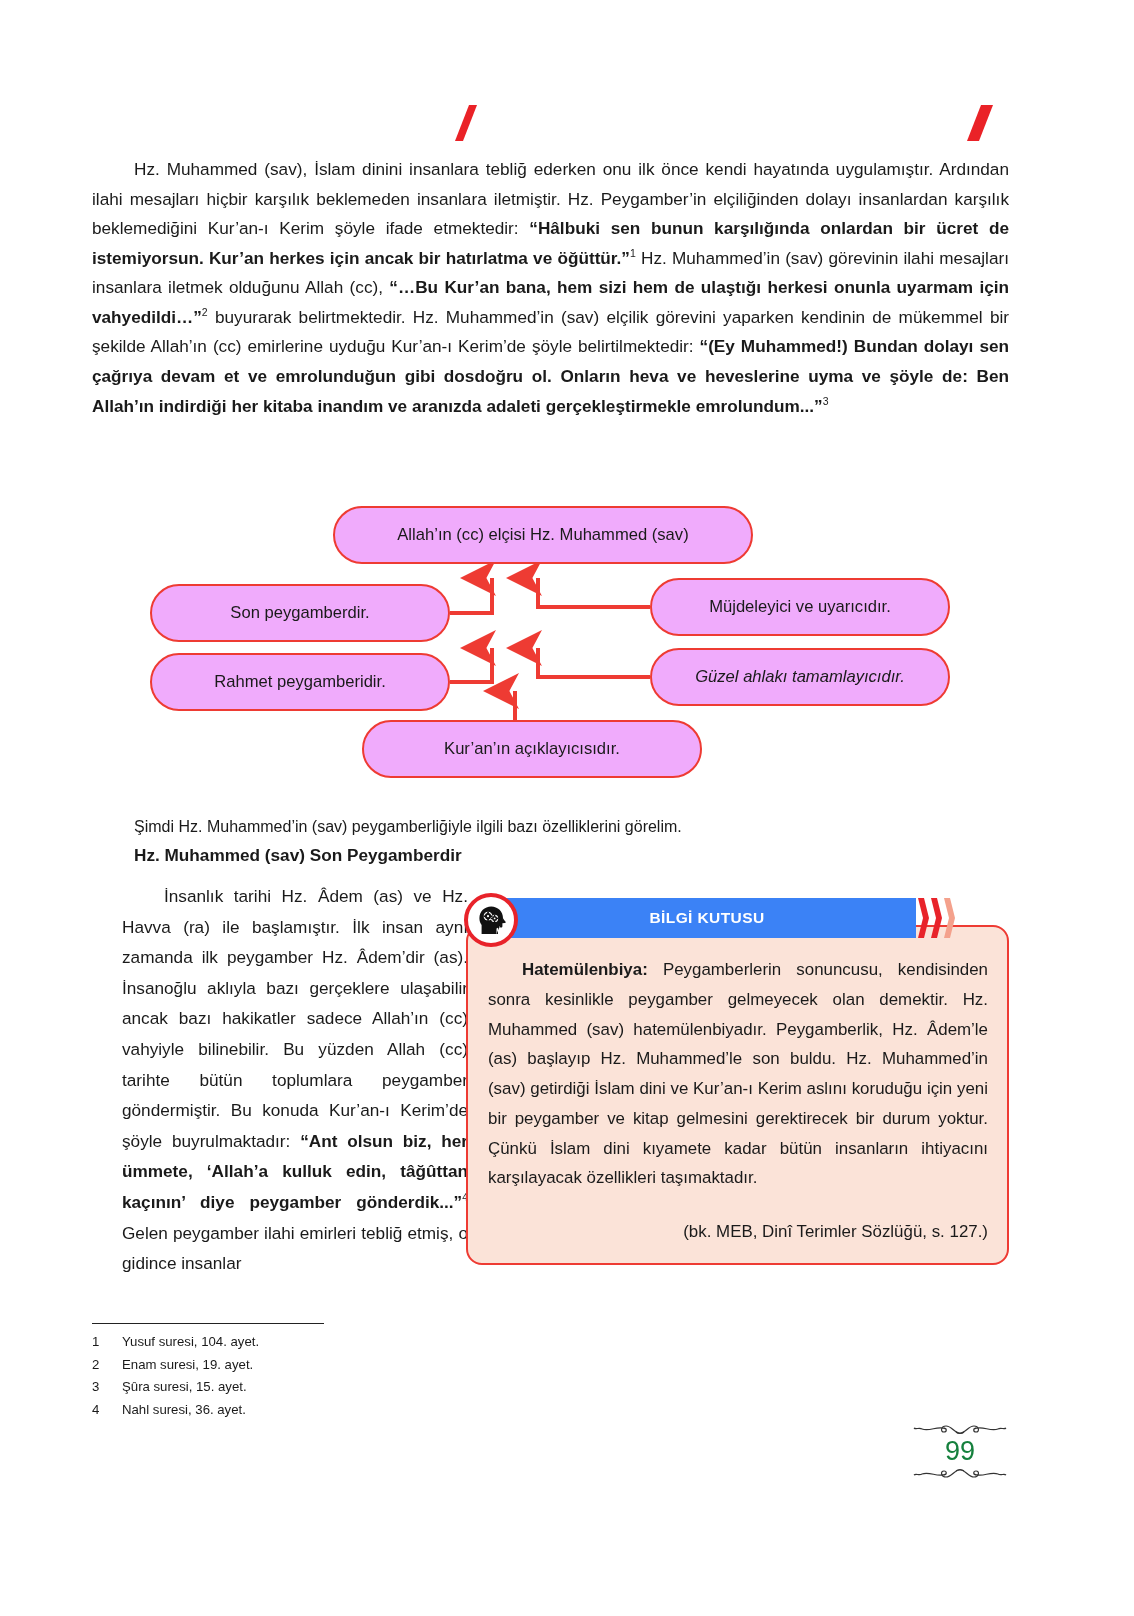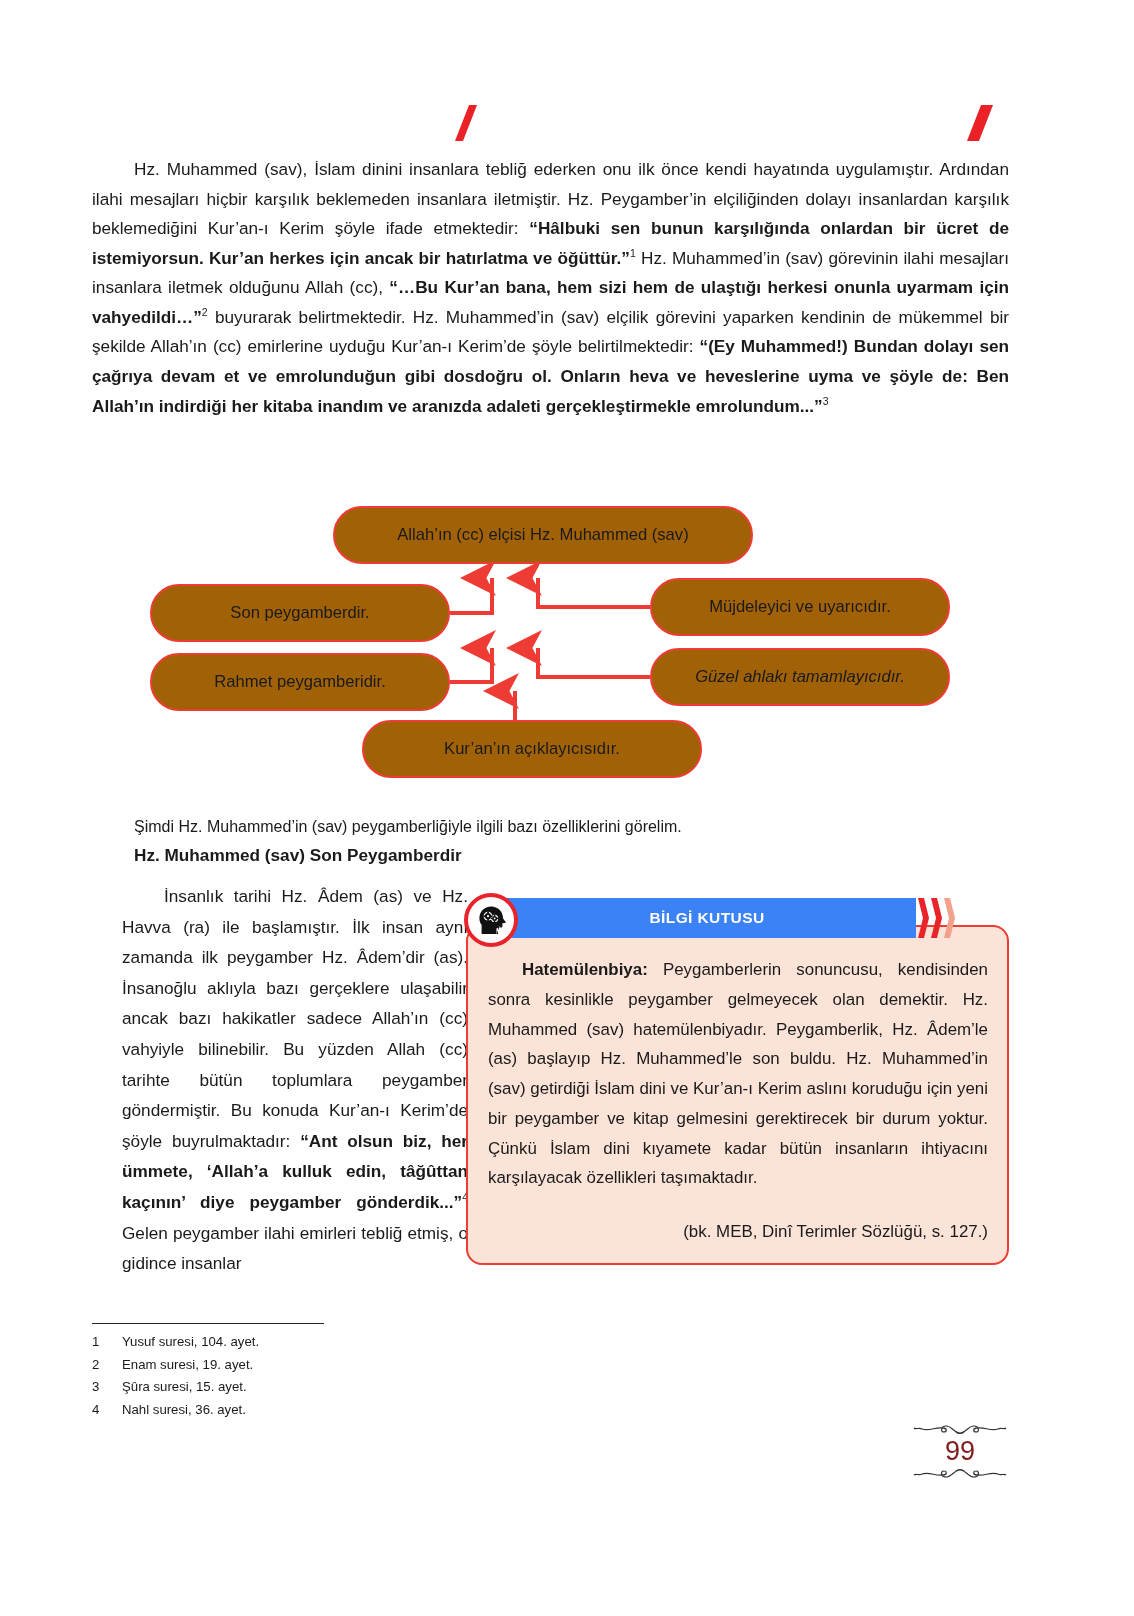--- a/index.html
+++ b/index.html
@@ -47,21 +47,21 @@
   }
   .body-col p{margin:0;}
   .indent{text-indent:42px;}
   b{font-weight:bold;}
   sup{font-size:10.5px;vertical-align:super;line-height:0;}
 
   
   .diagram{position:absolute;left:140px;top:498px;width:820px;height:285px;}
   .node{
     position:absolute;
-    background:#a16207;
+    background:#f0abfc;
     border:2.4px solid #ee3b33;
     border-radius:34px;
     display:flex;align-items:center;justify-content:center;
     font-size:16.6px;color:#1a1a1a;
     box-sizing:border-box;
     text-align:center;
   }
   .n-top{left:193px;top:8px;width:420px;height:58px;}
   .n-left1{left:10px;top:86px;width:300px;height:58px;}
   .n-right1{left:510px;top:80px;width:300px;height:58px;}
@@ -140,21 +140,21 @@
     font-size:13.2px;line-height:1.72;color:#1a1a1a;
   }
   .fn-row{display:flex;}
   .fn-num{width:30px;flex:0 0 30px;}
 
   
   .pageno{
     position:absolute;left:905px;top:1408px;width:110px;height:86px;
     display:flex;flex-direction:column;align-items:center;justify-content:center;
   }
-  .pageno .num{font-size:27px;color:#7f1d1d;line-height:1;margin:2px 0;}
+  .pageno .num{font-size:27px;color:#15803d;line-height:1;margin:2px 0;}
   .orn{display:block;}
 </style>
 </head>
 <body>
 
 <div class="page">
 
   <div class="banner-wrap">
     <div class="banner-chev-l"></div>
     <div class="banner-chev-r"></div>

